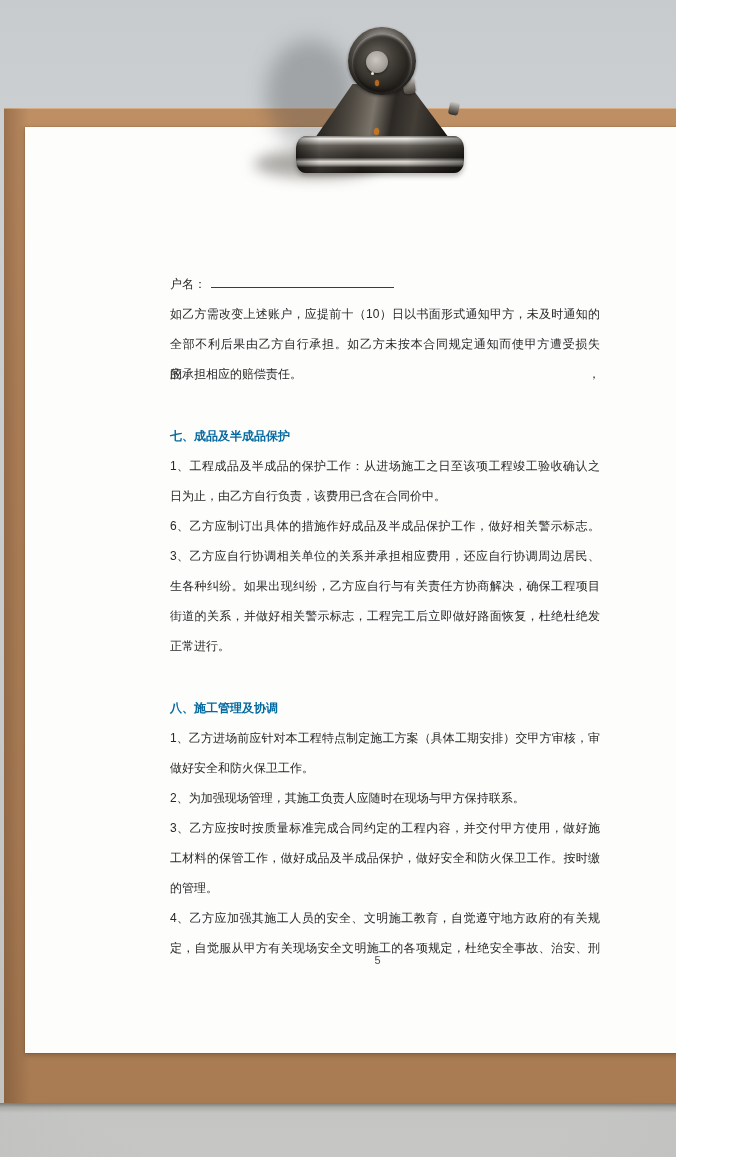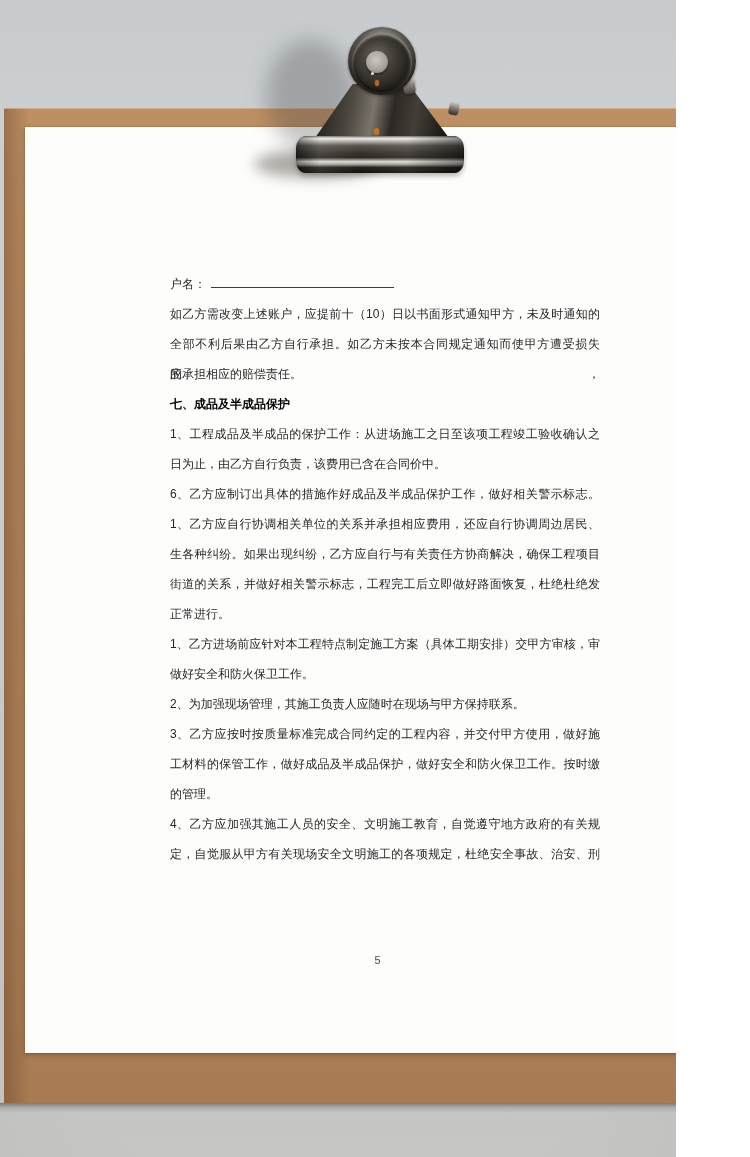--- a/index.html
+++ b/index.html
@@ -30,21 +30,21 @@
   }
   .text-block{position:absolute;left:145px;top:142px;width:430px;}
   .line{
     height:30px;line-height:30px;font-size:12px;color:#282828;
     white-space:nowrap;
   }
   .line.fill{
     white-space:normal;text-align:justify;text-align-last:justify;
     text-justify:inter-character;
   }
-  .line.heading{font-weight:bold;color:#000000;}
+  .line.heading{font-weight:bold;color:#0369a1;margin-top:32px;}
   .line.field .underline{
     display:inline-block;width:183px;height:13px;margin-left:5px;
     border-bottom:1.5px solid #3c3c3c;vertical-align:baseline;
   }
   .page-number{
     position:absolute;left:0;top:827px;width:100%;text-align:center;
     font-size:11px;color:#4a4a4a;
   }
   
   .clip-shadow-knob{
@@ -120,24 +120,25 @@
   <div class="paper">
     <div class="text-block">
         <div class="line field"><span>户名：</span><span class="underline"></span></div>
         <div class="line fill"><span>如乙方需改变上述账户，应提前十（10）日以书面形式通知甲方，未及时通知的</span></div>
         <div class="line fill"><span>全部不利后果由乙方自行承担。如乙方未按本合同规定通知而使甲方遭受损失的，</span></div>
         <div class="line end"><span>应承担相应的赔偿责任。</span></div>
         <div class="line heading"><span>七、成品及半成品保护</span></div>
         <div class="line fill"><span>1、工程成品及半成品的保护工作：从进场施工之日至该项工程竣工验收确认之</span></div>
         <div class="line end"><span>日为止，由乙方自行负责，该费用已含在合同价中。</span></div>
         <div class="line fill"><span>6、乙方应制订出具体的措施作好成品及半成品保护工作，做好相关警示标志。</span></div>
-        <div class="line fill"><span>1、乙方应自行协调相关单位的关系并承担相应费用，还应自行协调周边居民、</span></div>
+        <div class="line fill"><span>3、乙方应自行协调相关单位的关系并承担相应费用，还应自行协调周边居民、</span></div>
         <div class="line fill"><span>生各种纠纷。如果出现纠纷，乙方应自行与有关责任方协商解决，确保工程项目</span></div>
         <div class="line fill"><span>街道的关系，并做好相关警示标志，工程完工后立即做好路面恢复，杜绝杜绝发</span></div>
         <div class="line end"><span>正常进行。</span></div>
+        <div class="line heading"><span>八、施工管理及协调</span></div>
         <div class="line fill"><span>1、乙方进场前应针对本工程特点制定施工方案（具体工期安排）交甲方审核，审</span></div>
         <div class="line end"><span>做好安全和防火保卫工作。</span></div>
         <div class="line end"><span>2、为加强现场管理，其施工负责人应随时在现场与甲方保持联系。</span></div>
         <div class="line fill"><span>3、乙方应按时按质量标准完成合同约定的工程内容，并交付甲方使用，做好施</span></div>
         <div class="line fill"><span>工材料的保管工作，做好成品及半成品保护，做好安全和防火保卫工作。按时缴</span></div>
         <div class="line end"><span>的管理。</span></div>
         <div class="line fill"><span>4、乙方应加强其施工人员的安全、文明施工教育，自觉遵守地方政府的有关规</span></div>
         <div class="line fill"><span>定，自觉服从甲方有关现场安全文明施工的各项规定，杜绝安全事故、治安、刑</span></div>
       </div>
     <div class="page-number">5</div>

